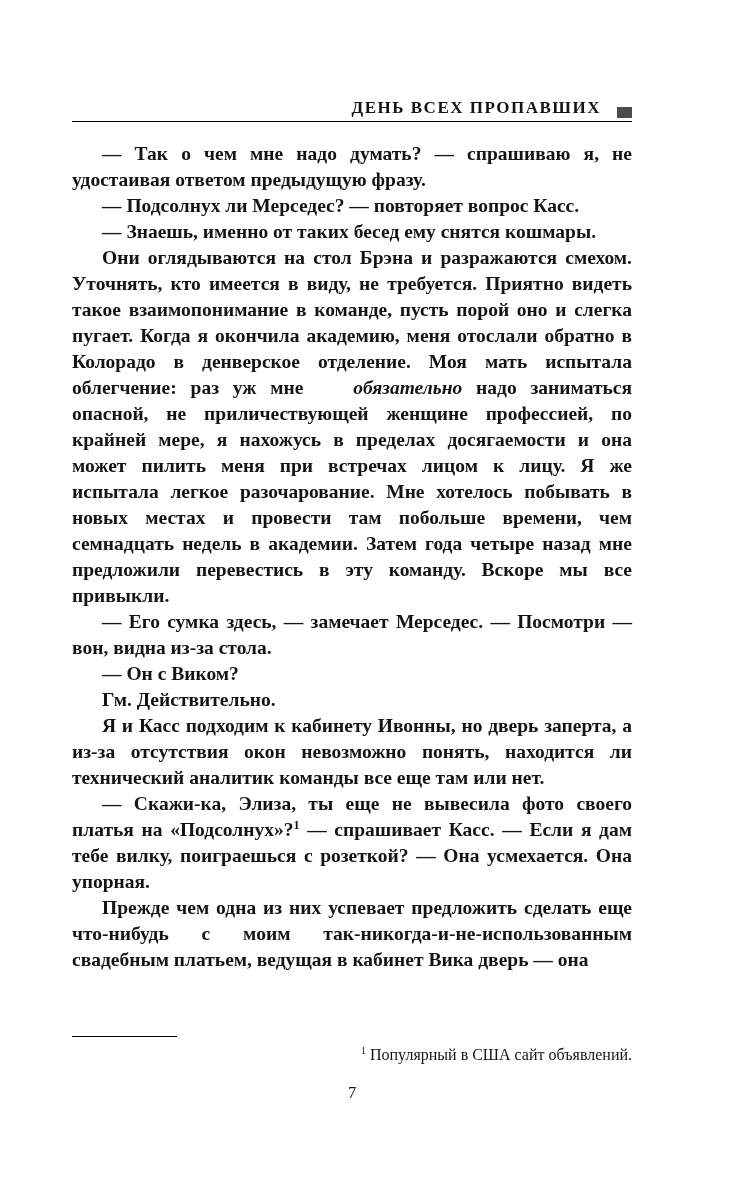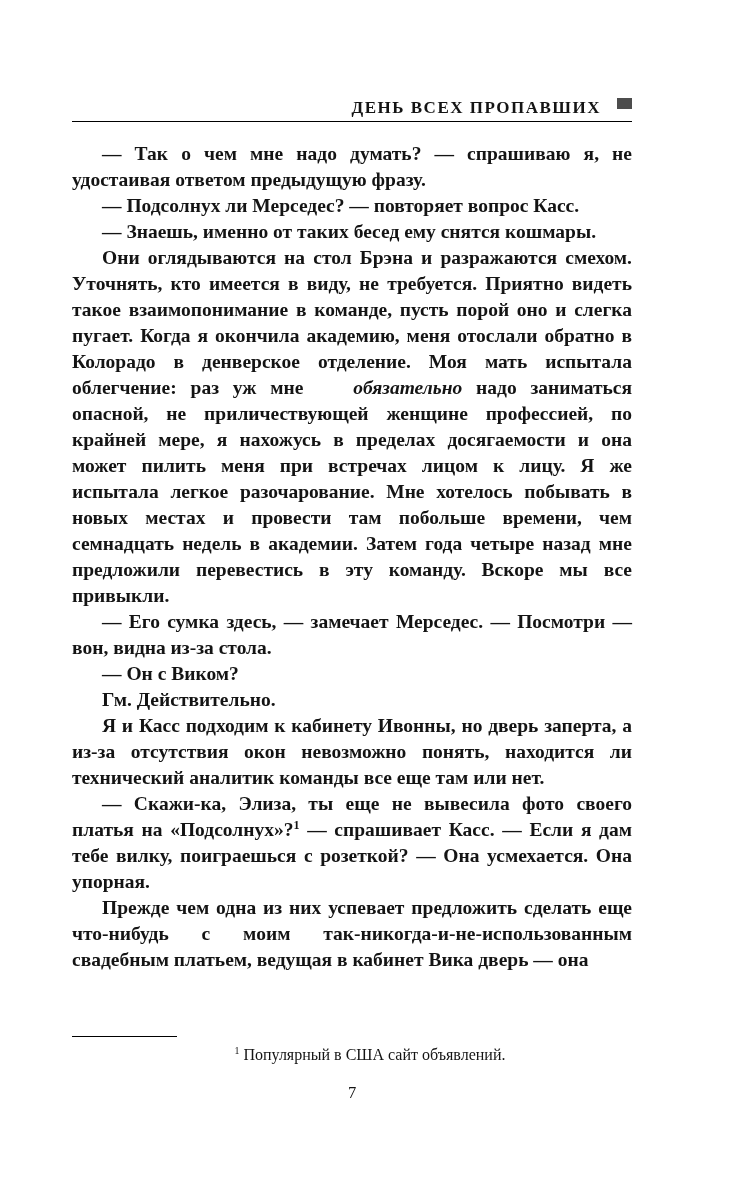--- a/index.html
+++ b/index.html
@@ -16,21 +16,21 @@
     font-family: "Liberation Serif", "DejaVu Serif", serif;
     overflow: hidden;
   }
   .running-head {
     position: absolute;
     left: 72px;
     top: 98px;
     width: 560px;
     display: flex;
     justify-content: flex-end;
-    align-items: flex-start;
+    align-items: flex-end;
     gap: 16px;
   }
   .head-title {
     font-size: 17px;
     font-weight: bold;
     letter-spacing: 1.5px;
     white-space: nowrap;
   }
   .head-square {
     display: inline-block;
@@ -79,21 +79,21 @@
   .footnote-rule {
     width: 105px;
     border-top: 1.2px solid #000;
     margin-bottom: 7px;
   }
   .footnote-text {
     margin: 0;
     font-size: 16px;
     line-height: 21px;
     text-indent: 36px;
-    text-align: center;
+    text-align: right;
   }
   .page-number {
     position: absolute;
     left: 72px;
     top: 1083px;
     width: 560px;
     text-align: center;
     font-size: 16.5px;
   }
 </style>

